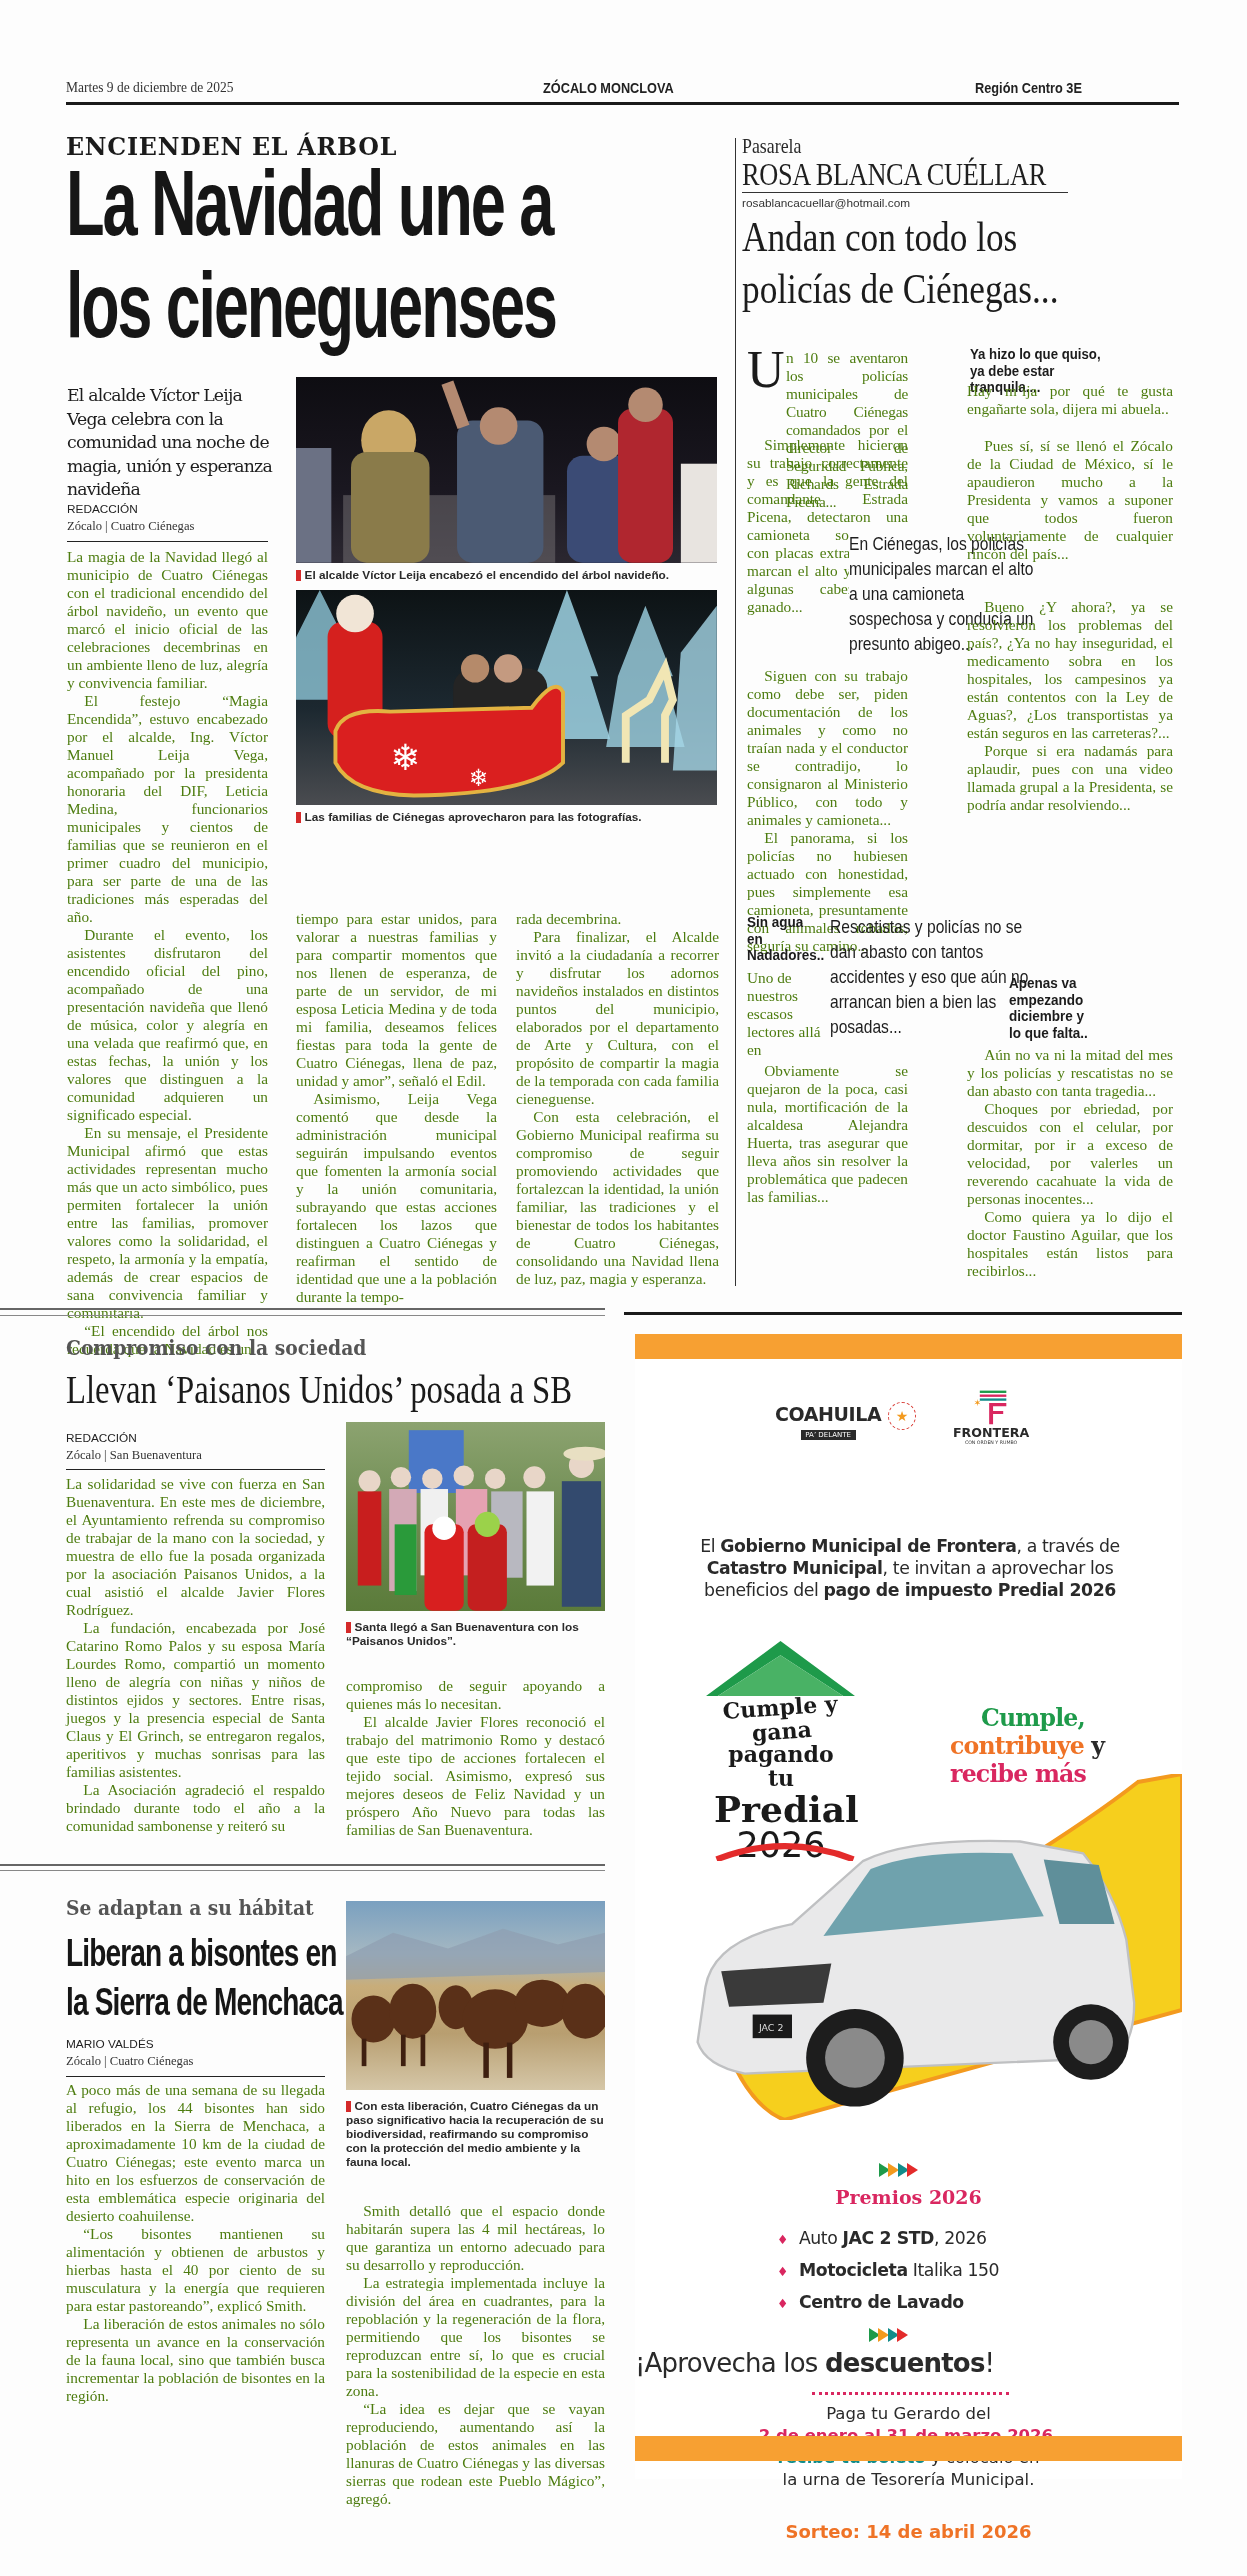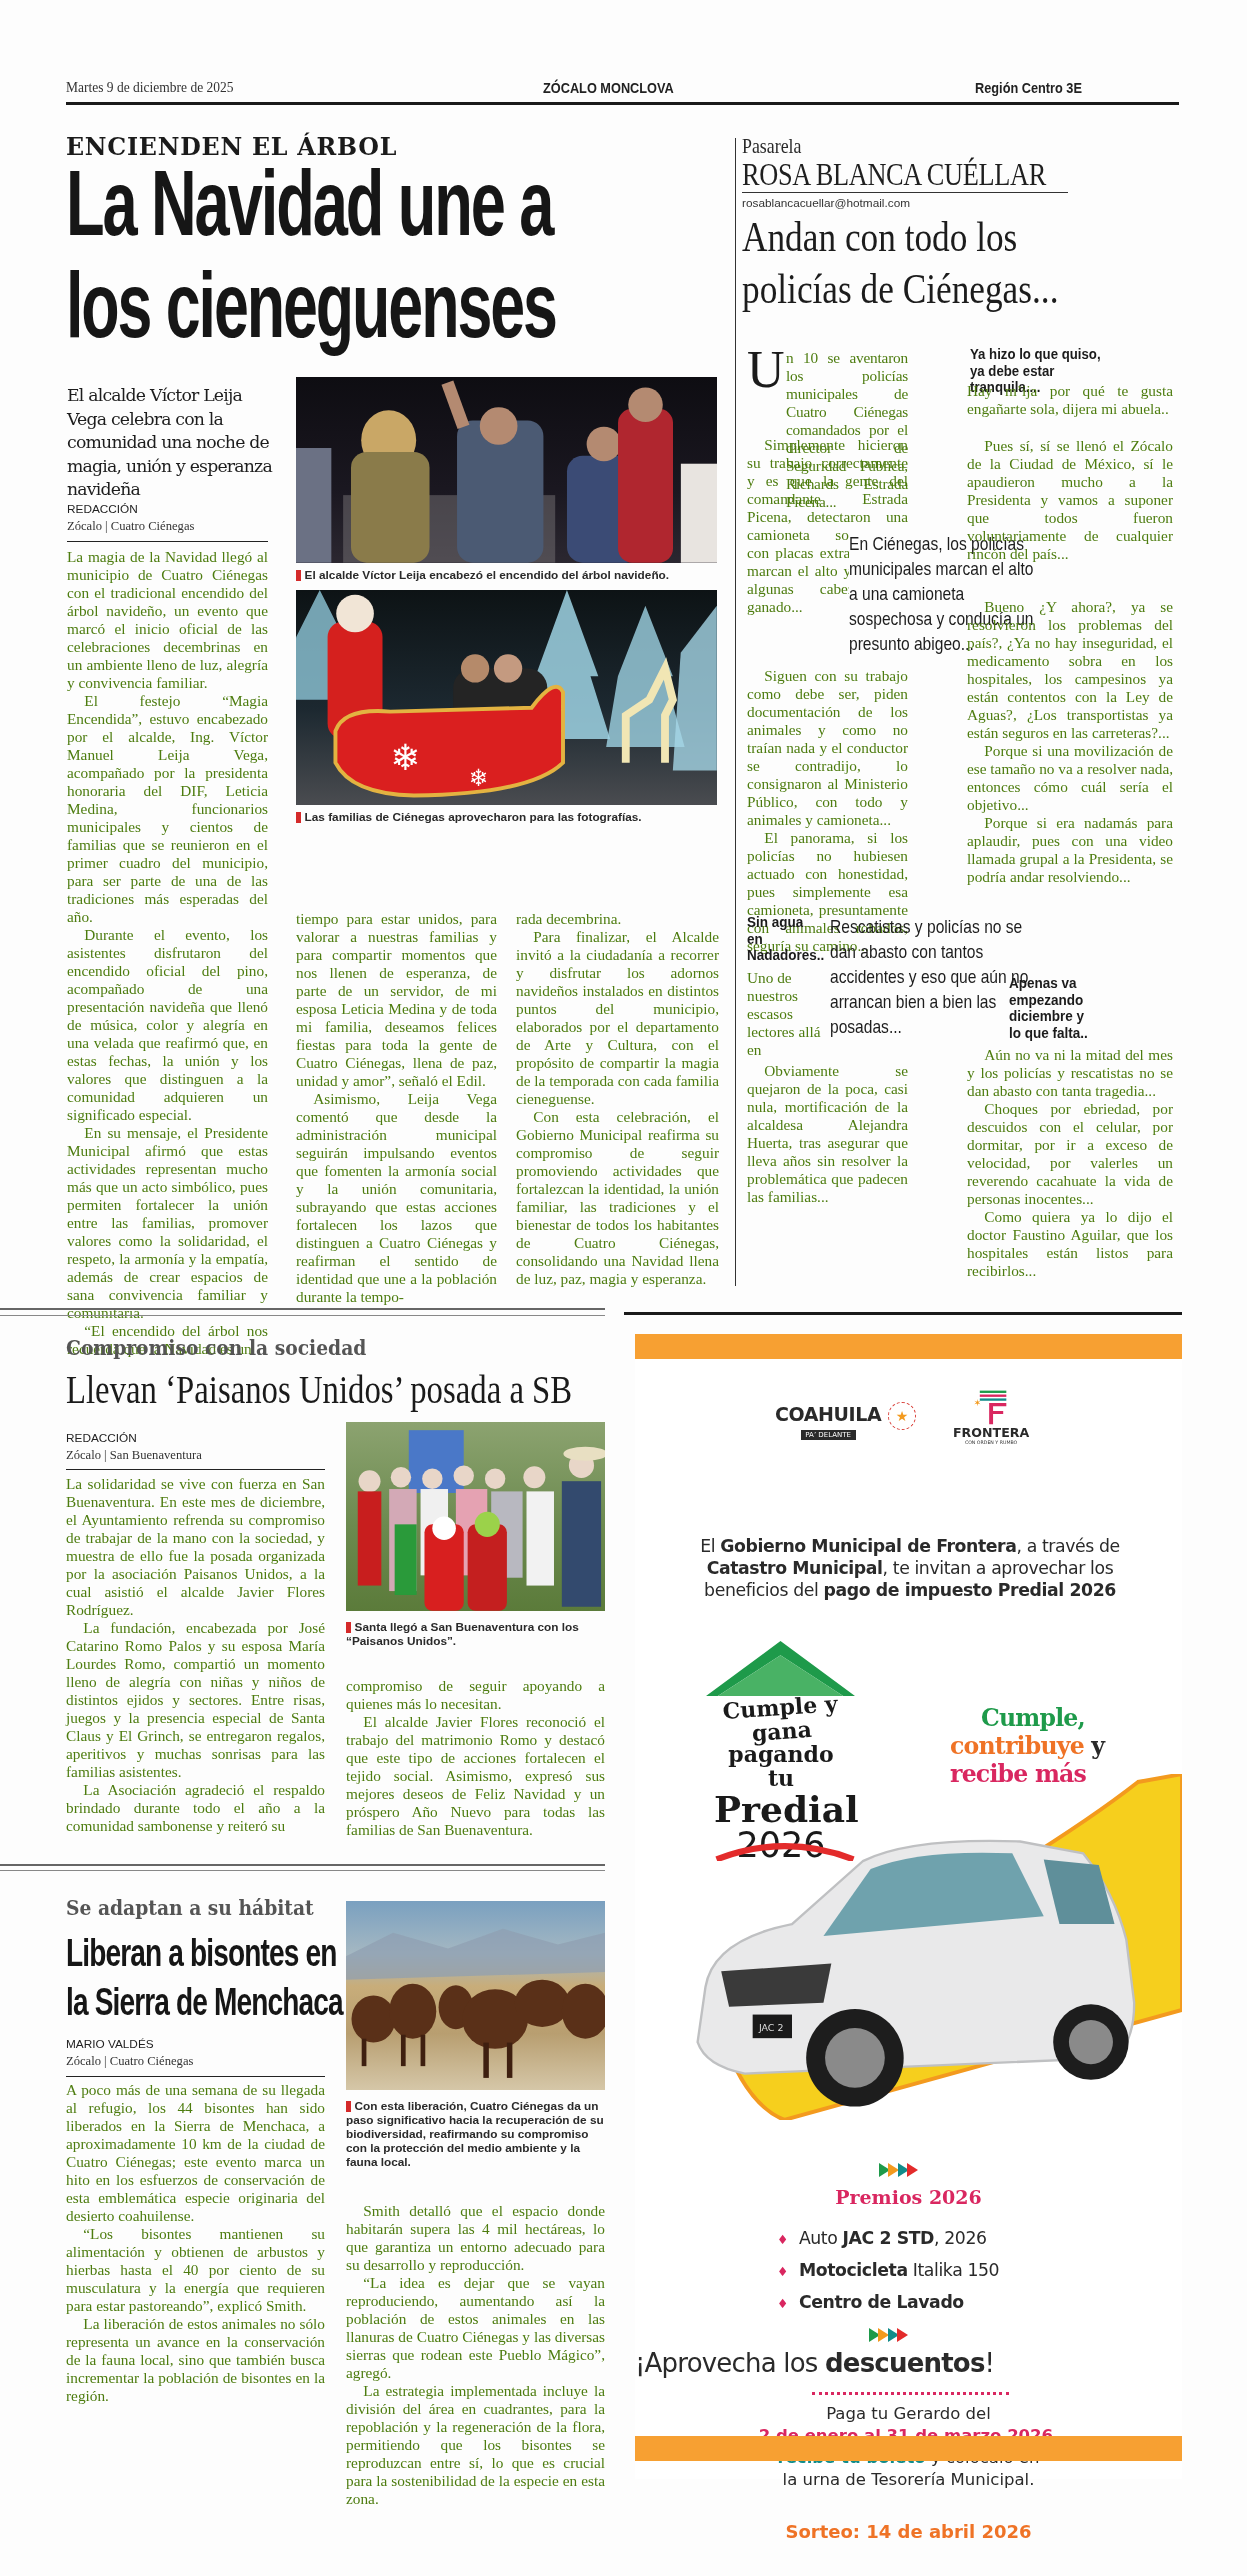--- a/index.html
+++ b/index.html
@@ -119,21 +119,20 @@
 
 <div class="abs subhead" style="left:970px;top:346px;width:165px;transform:scaleX(.88);transform-origin:left top">Ya hizo lo que quiso, ya debe estar tranquila....</div>
 <div class="abs body-text" style="left:967px;top:382px;width:206px">
   <p class="noind">Hay m’ija por qué te gusta engañarte sola, dijera mi abuela..</p>
 </div>
 <div class="abs body-text" style="left:967px;top:437px;width:206px">
   <p>Pues sí, sí se llenó el Zócalo de la Ciudad de México, sí le apaudieron mucho a la Presidenta y vamos a suponer que todos fueron voluntariamente de cualquier rincón del país...</p>
 </div>
 <div class="abs body-text" style="left:967px;top:598px;width:206px">
   <p>Bueno ¿Y ahora?, ya se resolvieron los problemas del país?, ¿Ya no hay inseguridad, el medicamento sobra en los hospitales, los campesinos ya están contentos con la Ley de Aguas?, ¿Los transportistas ya están seguros en las carreteras?...</p>
-  <p>Porque si una movilización de ese tamaño no va a resolver nada, entonces cómo cuál sería el objetivo...</p>
   <p>Porque si era nadamás para aplaudir, pues con una video llamada grupal a la Presidenta, se podría andar resolviendo...</p>
 </div>
 
 <div class="abs subhead" style="left:747px;top:914px;width:79px;transform:scaleX(.9);transform-origin:left top">Sin agua en Nadadores..</div>
 <div class="abs body-text" style="left:747px;top:969px;width:79px;text-align:left">
   <p class="noind" style="height:93px;overflow:hidden">Uno de nuestros escasos lectores allá en Nadadores, dice que el pueblo anda muy desilusionado por la falta de agua en sus hogares y por si eso fuera poco, la recolección de basura, también eso anda quedando mal..</p>
 </div>
 <div class="abs body-text" style="left:747px;top:1062px;width:161px">
   <p>Obviamente se quejaron de la poca, casi nula, mortificación de la alcaldesa Alejandra Huerta, tras asegurar que lleva años sin resolver la problemática que padecen las familias...</p>
 </div>
@@ -224,22 +223,22 @@
         <rect x="95" y="170" width="6" height="40"></rect>
       <rect x="175" y="180" width="7" height="45"></rect>
         <rect x="205" y="180" width="7" height="45"></rect>
       <rect x="20" y="175" width="6" height="35"></rect>
     </g>
   </svg>
 </div>
 <div class="abs cap" style="left:346px;top:2099px;width:259px"><span class="mark"></span><span>Con esta liberación, Cuatro Ciénegas da un paso significativo hacia la recuperación de su biodiversidad, reafirmando su compromiso con la protección del medio ambiente y la fauna local.</span></div>
 <div class="abs body-text" style="left:346px;top:2202px;width:259px">
   <p>Smith detalló que el espacio donde habitarán supera las 4 mil hectáreas, lo que garantiza un entorno adecuado para su desarrollo y reproducción.</p>
+  <p>La estrategia implementada incluye la división del área en cuadrantes, para la repoblación y la regeneración de la flora, permitiendo que los bisontes se reproduzcan entre sí, lo que es crucial para la sostenibilidad de la especie en esta zona.</p>
   <p>“La idea es dejar que se vayan reproduciendo, aumentando así la población de estos animales en las llanuras de Cuatro Ciénegas y las diversas sierras que rodean este Pueblo Mágico”, agregó.</p>
-  <p>La estrategia implementada incluye la división del área en cuadrantes, para la repoblación y la regeneración de la flora, permitiendo que los bisontes se reproduzcan entre sí, lo que es crucial para la sostenibilidad de la especie en esta zona.</p>
 </div>
 
 <div class="abs ad" style="left:635px;top:1334px;width:547px;height:1145px;background:#fff">
   <div class="abs" style="left:0;top:0;width:547px;height:25px;background:#f7a032"></div>
 
   <div class="abs" style="left:140px;top:69px;text-align:center">
     <div style="font-weight:bold;font-size:19px;color:#2a2a2a;letter-spacing:-0.4px">COAHUILA</div>
     <div style="font-size:7px;background:#2a2a2a;color:#fff;display:inline-block;padding:0.8px 4.7px;margin-top:-1.6px">PA’ DELANTE</div>
   </div>
   <div class="abs" style="left:253px;top:68px;width:28px;height:28px;border-radius:50%;border:1.6px dashed #d9403a;display:flex;align-items:center;justify-content:center;font-size:14px;color:#f39a1e">★</div>

